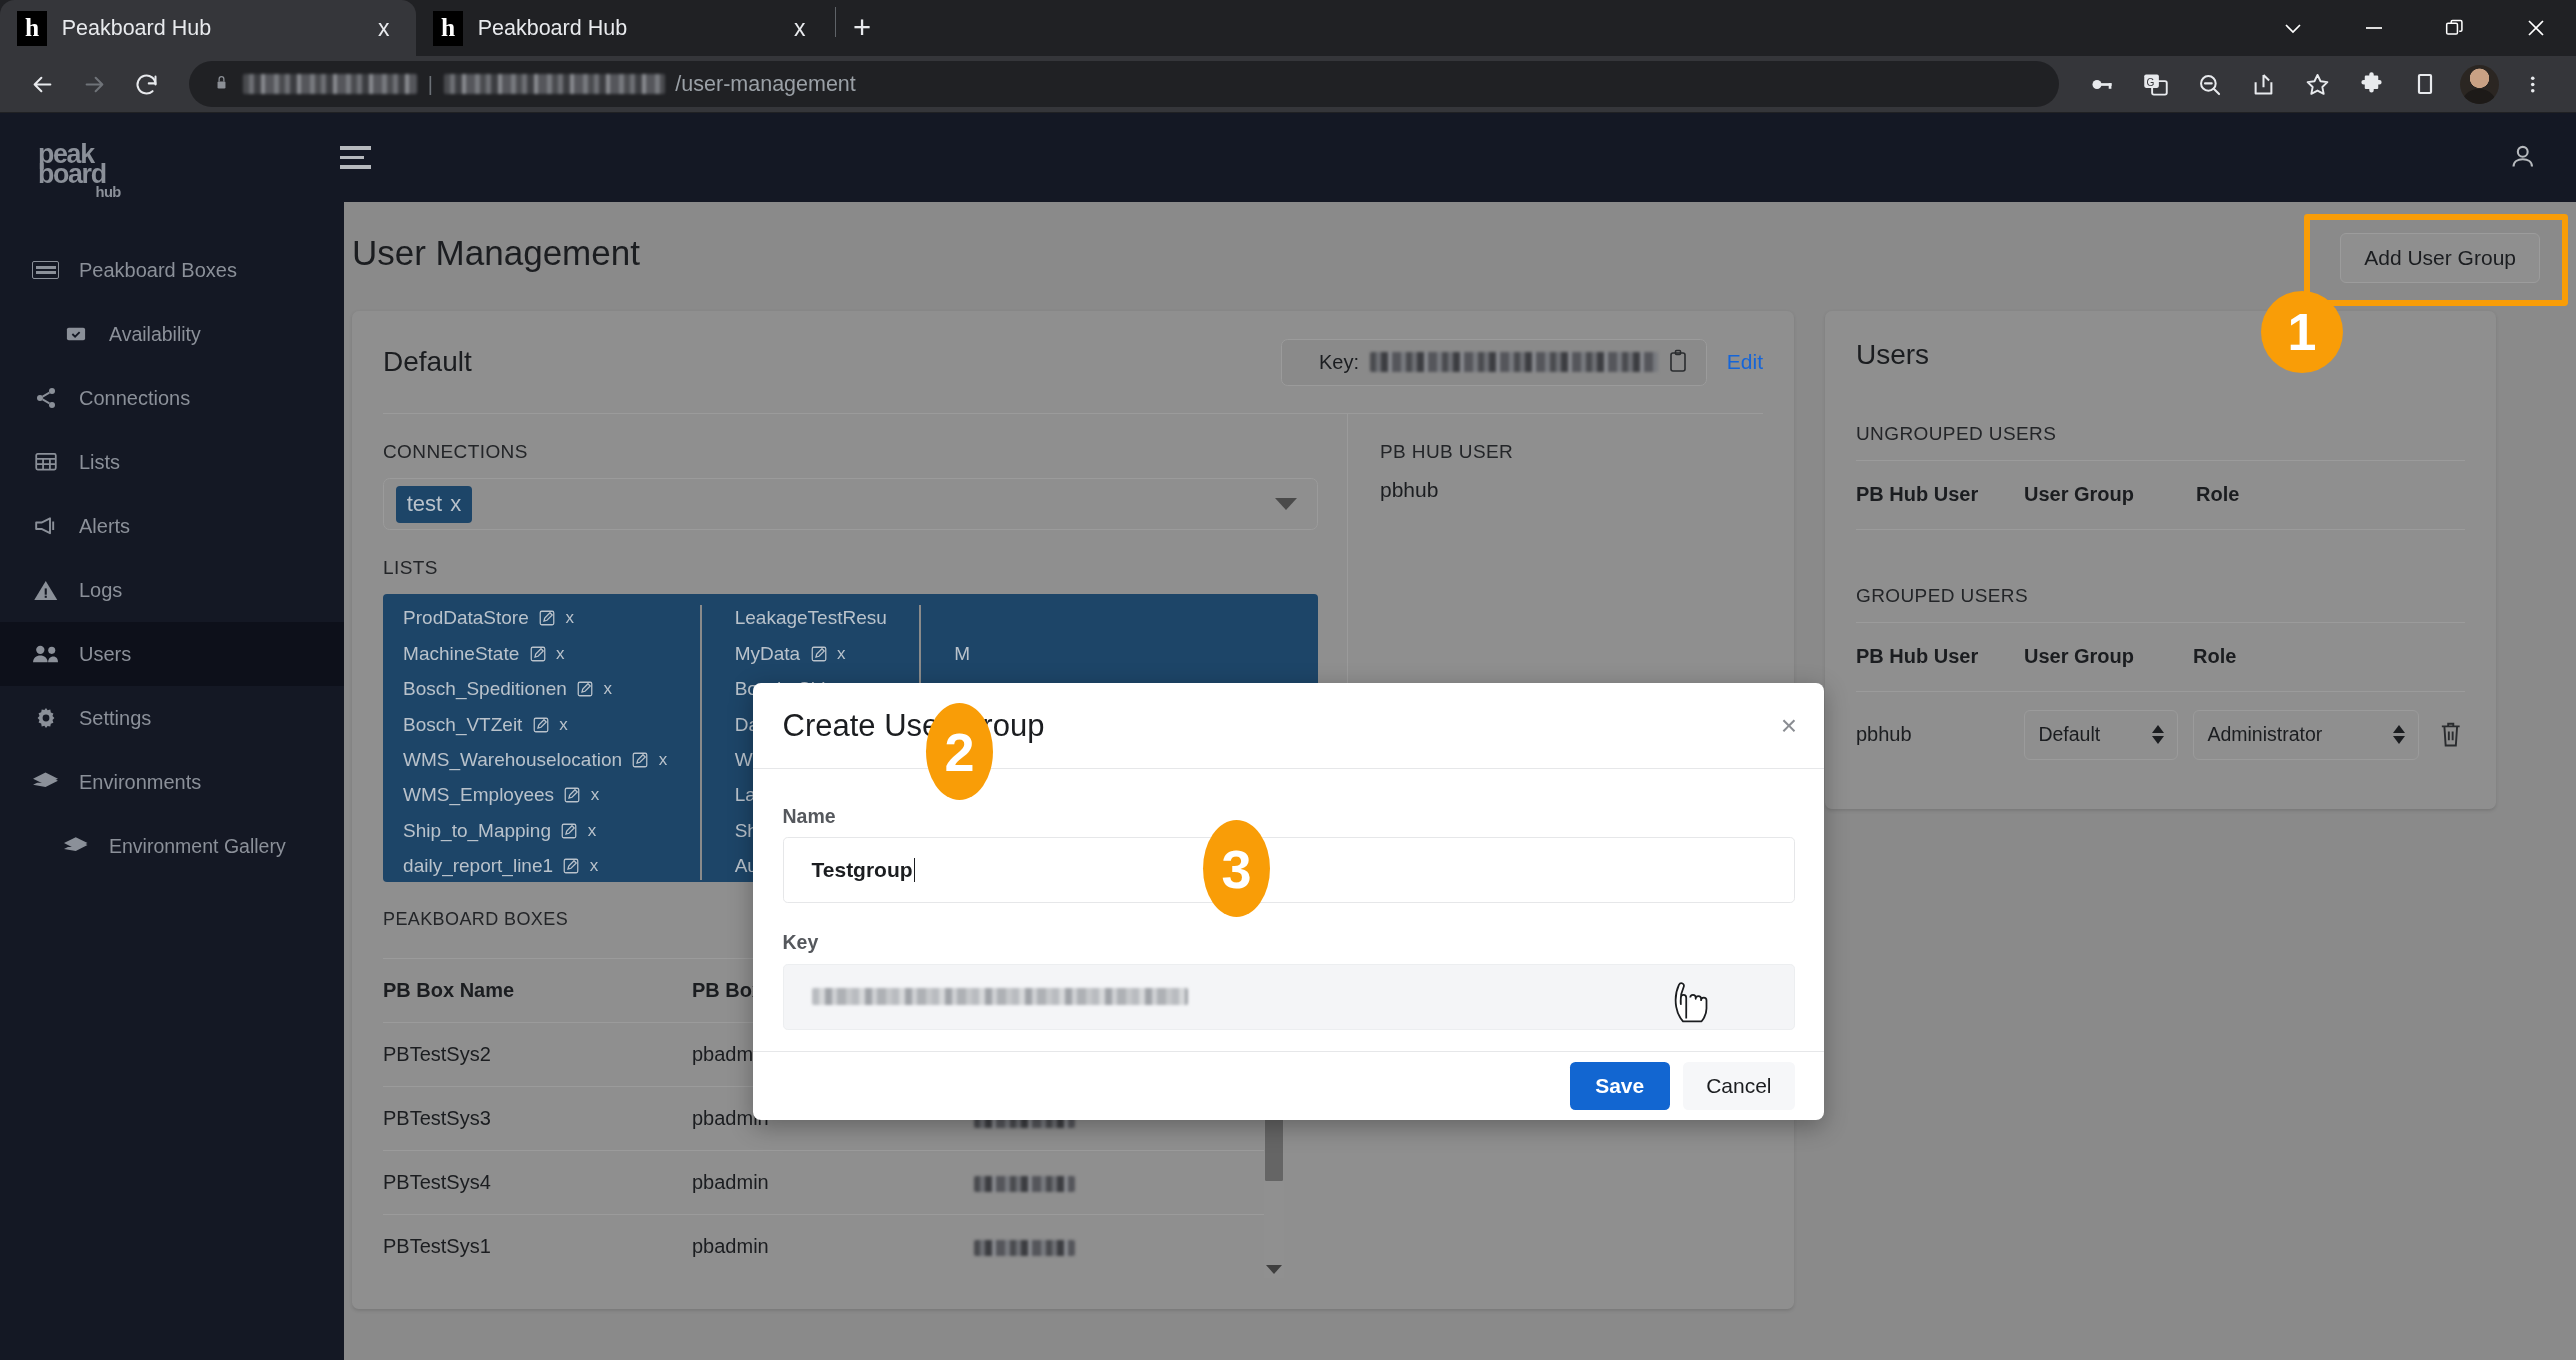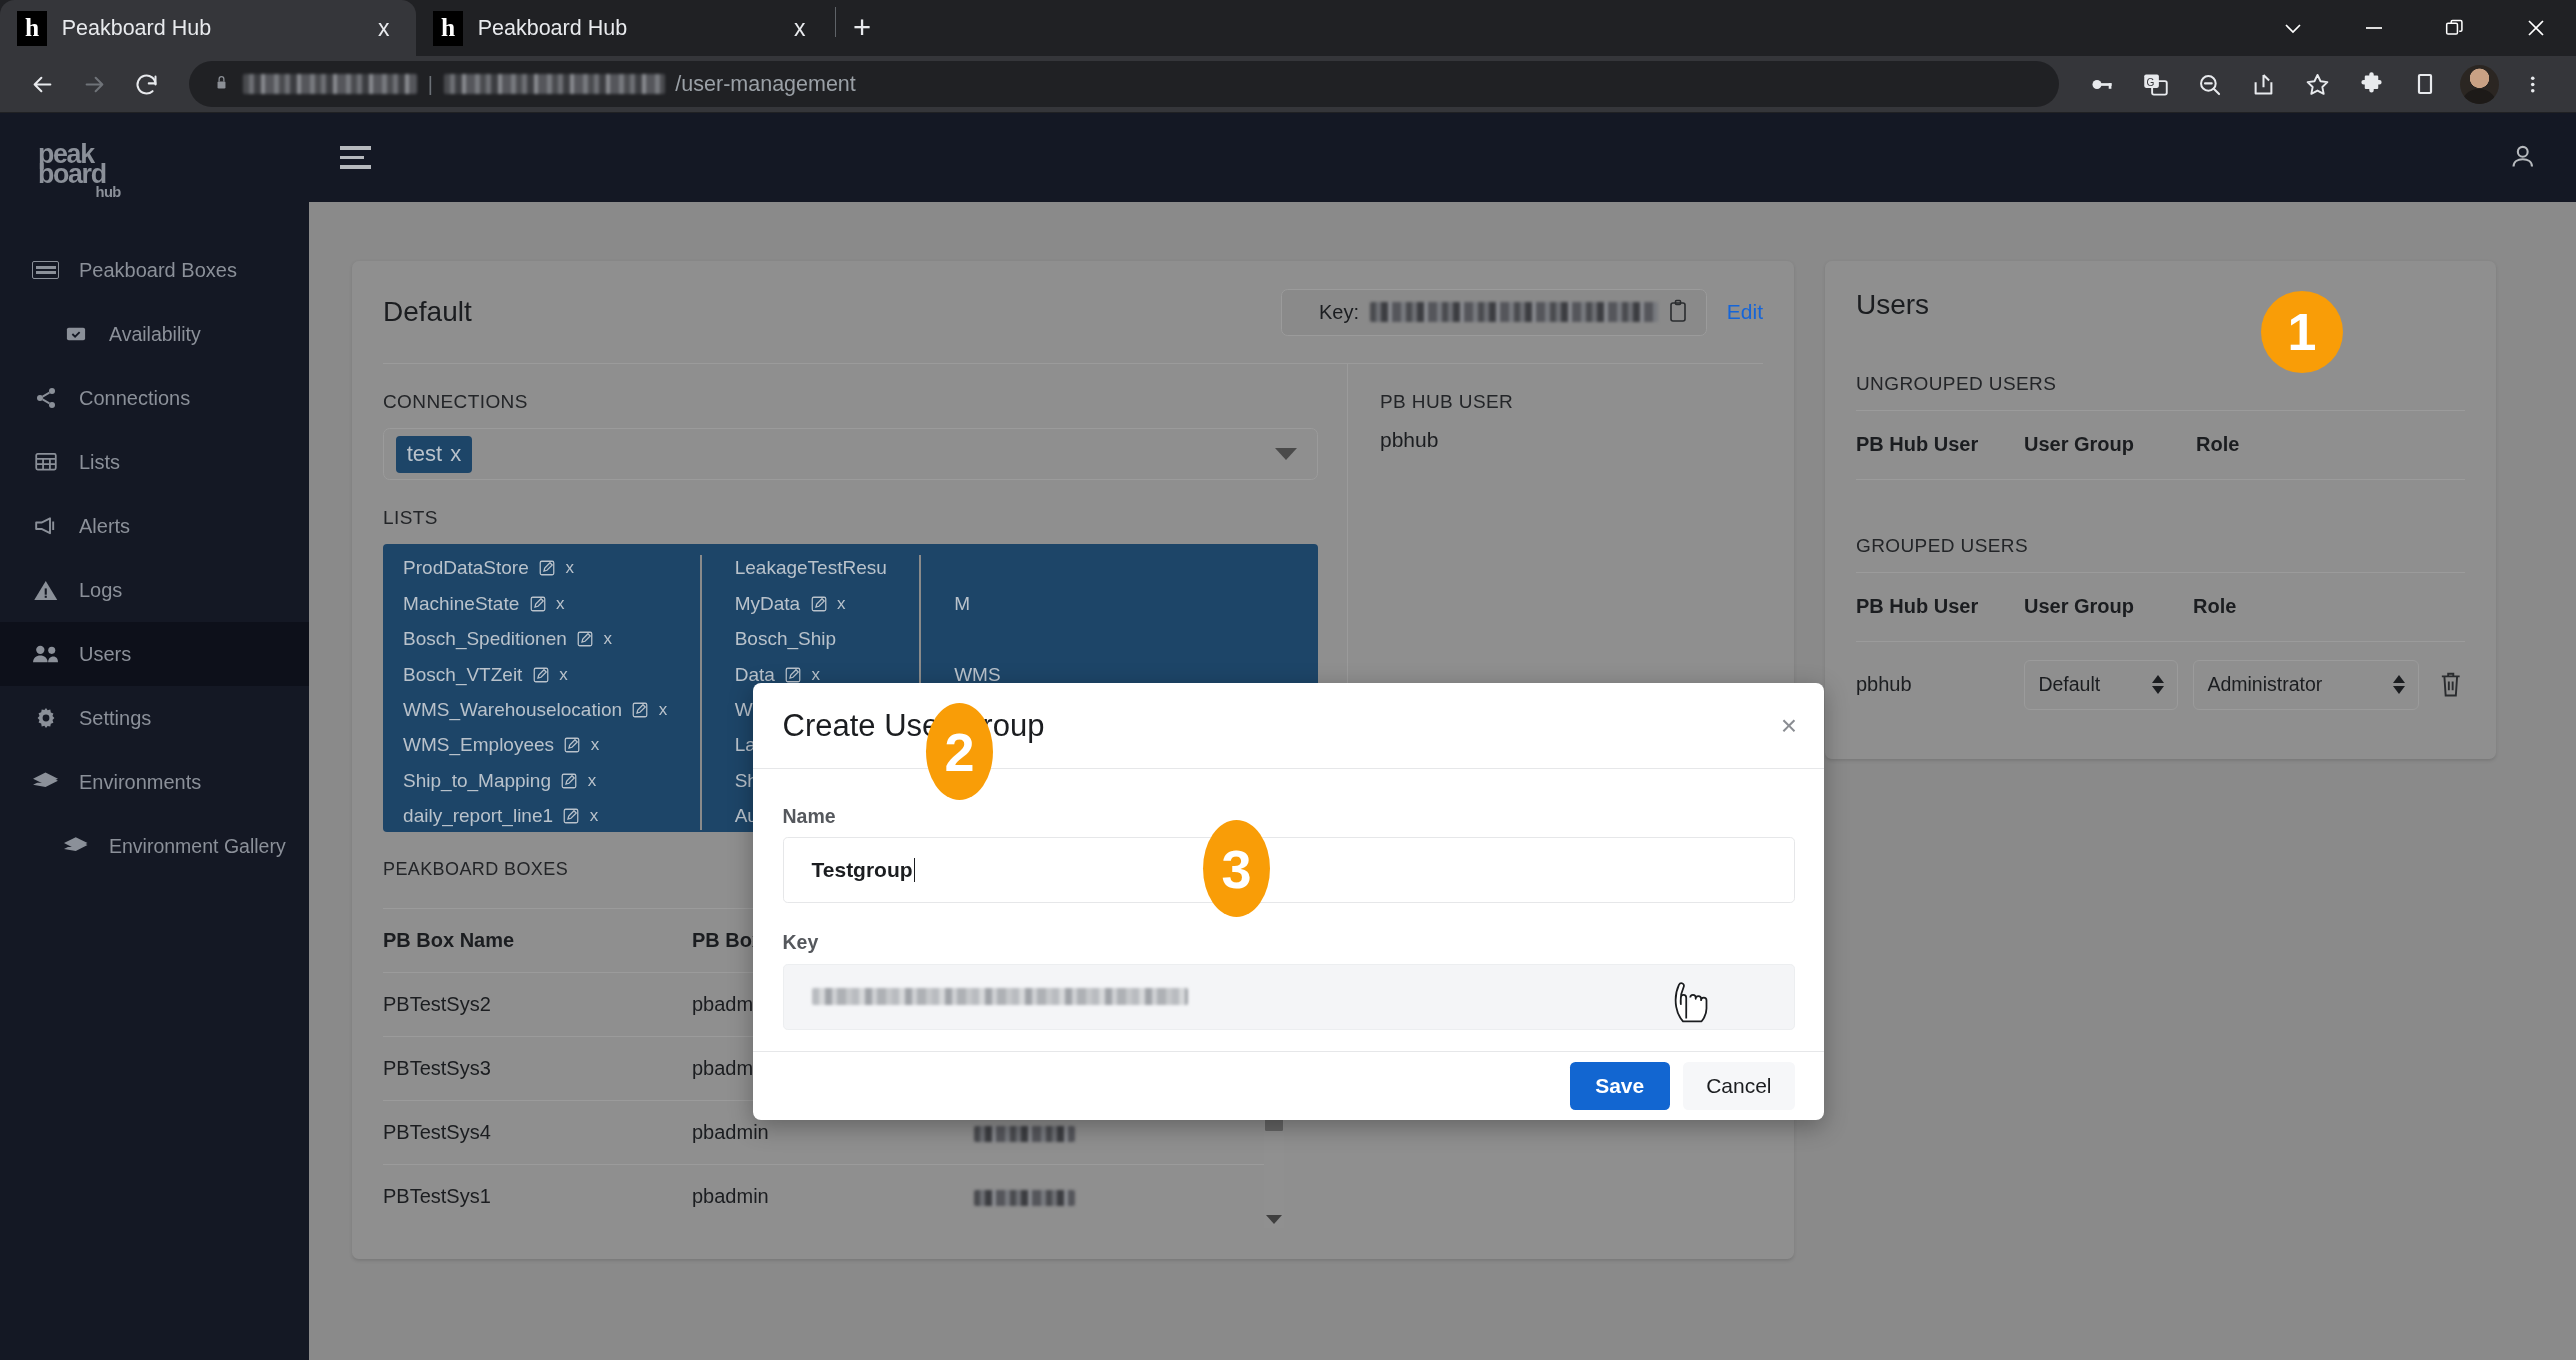--- a/index.html
+++ b/index.html
@@ -101,21 +101,21 @@
     border-radius: 17.4px 17.4px 0 0; background: #1d1a18;
   }
 
   
   .app {
     position: absolute; top: 113px; left: 0; right: 0; bottom: 0;
     background: #8a8a8a;
   }
 
   .sidebar {
-    position: absolute; left: 0; top: 0; bottom: 0; width: 309px;
+    position: absolute; left: 0; top: 0; bottom: 0; width: 344px;
     background: #141824; color: #8c9099; text-align: center;
   }
   .logo { padding: 28px 0 0 38px; }
   .logo svg { display: block; }
   .nav { margin-top: 39px; }
   .nav-item {
     display: flex; align-items: center; height: 64px; padding-left: 32px;
     gap: 20px; color: #8b9099; font-size: 20px; white-space: nowrap;
   }
   .nav-item.sub { padding-left: 62px; font-size: 19.5px; }
@@ -591,20 +591,27 @@
       <div>
         <svg width="29.5" height="29.5" viewBox="0 0 24 24" fill="none" stroke="#b6b9bd" stroke-width="1.7">
           <circle cx="12" cy="8" r="4"></circle>
             <path d="M4.5 20c0-4 3.4-6 7.5-6s7.5 2 7.5 6"></path>
         </svg>
       </div>
     </div>
 
     <div class="content">
 
+      <div class="page-head">
+        <div class="page-title">User Management</div>
+        <div class="add-group-wrap">
+          <button class="btn-outline">Add User Group</button>
+          <span class="callout-box"></span>
+        </div>
+      </div>
 
       <div class="cards">
 
         <div class="card card-main">
           <div class="card-head">
             <div class="card-title">Default</div>
             <div class="key-row">
               <div class="key-pill">
                 <span class="key-label">Key:</span>
                 <span class="redact" style="width:288px;"></span>

